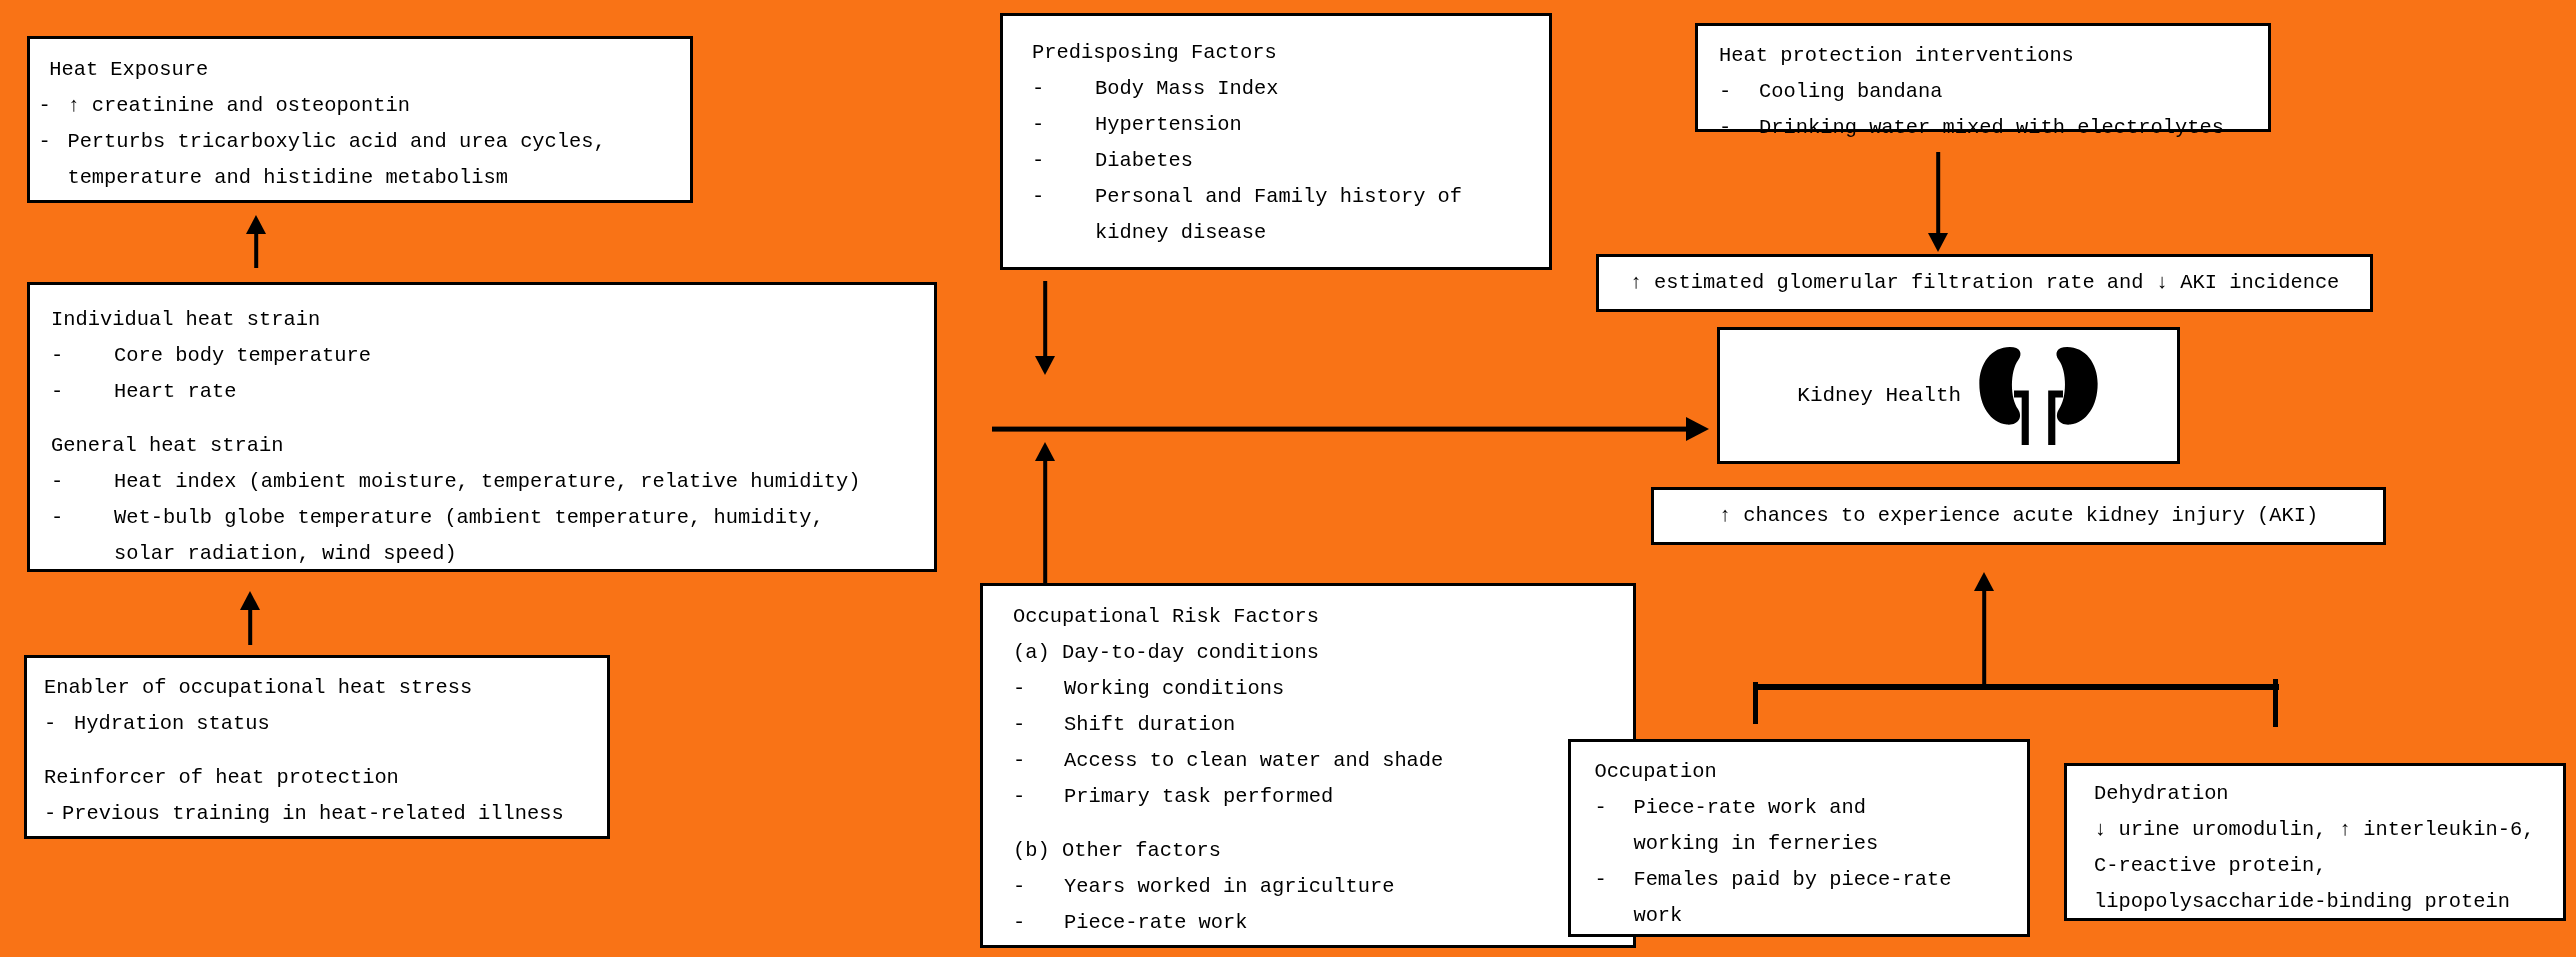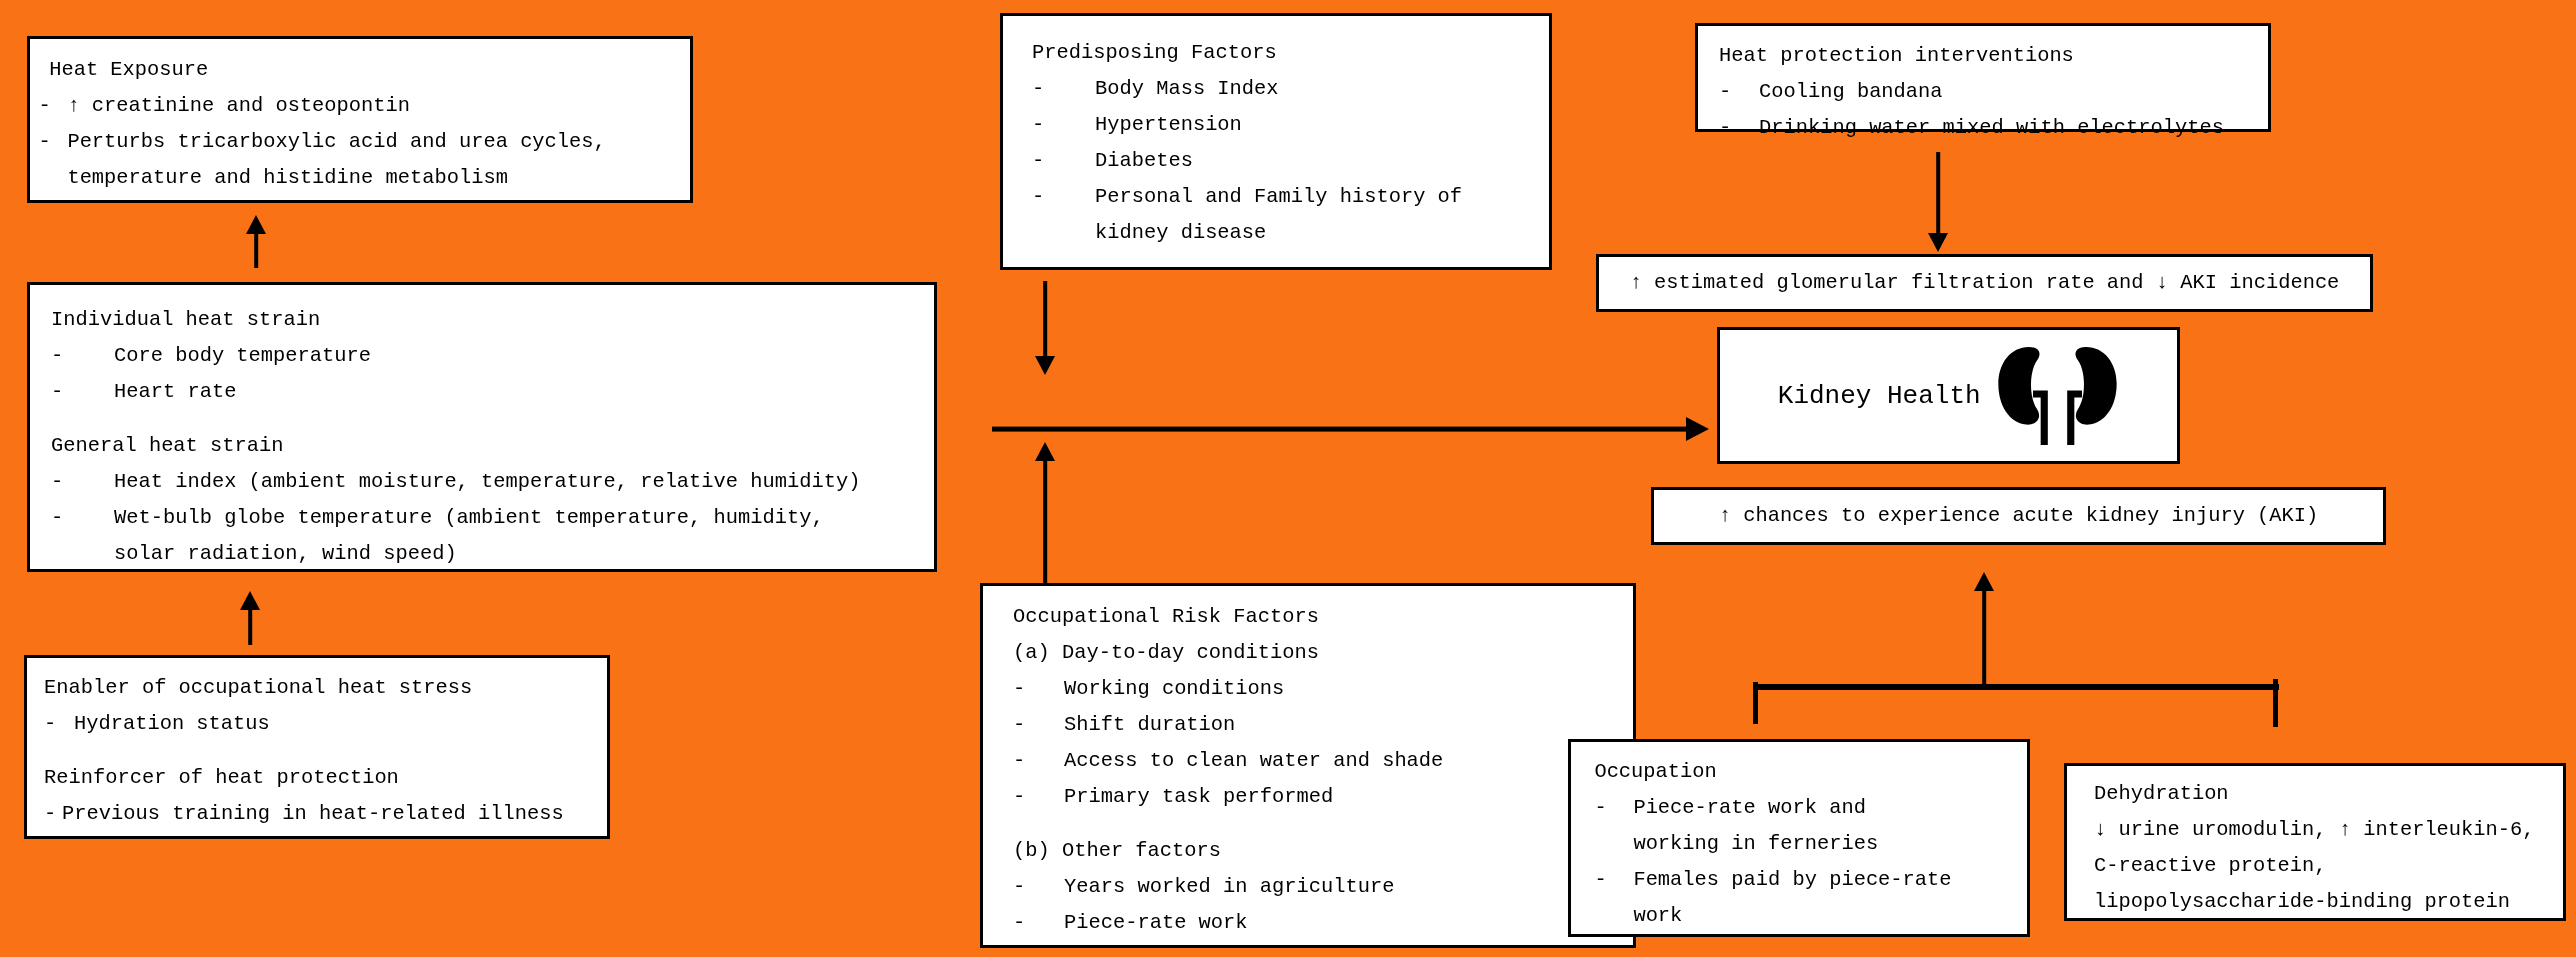--- a/index.html
+++ b/index.html
@@ -38,21 +38,21 @@
   .arrow .head{position:absolute;left:50%;transform:translateX(-50%);width:0;height:0;}
   .arrow.up .head{top:0;border-left:10.2px solid transparent;border-right:10.2px solid transparent;border-bottom:19px solid #000;}
   .arrow.up .line{top:17px;bottom:0;}
   .arrow.down .head{bottom:0;border-left:10.2px solid transparent;border-right:10.2px solid transparent;border-top:19px solid #000;}
   .arrow.down .line{bottom:17px;top:0;}
   .harrow{position:absolute;height:26px;}
   .harrow .line{position:absolute;top:50%;transform:translateY(-50%);left:0;right:20.4px;height:4.8px;background:#000;}
   .harrow .head{position:absolute;right:0;top:50%;transform:translateY(-50%);width:0;height:0;border-top:12.6px solid transparent;border-bottom:12.6px solid transparent;border-left:23px solid #000;}
   .bar{position:absolute;background:#000;}
   .kidneybox{display:flex;align-items:center;justify-content:center;gap:15.6px;}
-  .kidneybox .klabel{font-size:26px;line-height:1;}
+  .kidneybox .klabel{font-size:21px;line-height:1;}
 </style>
 </head>
 <body>
 
 <div class="canvas">
 
   <div class="dbox ind-48" style="left:27px;top:36px;width:666px;height:167px;padding:13px 14.4px 0 8.4px;">
     <div class="btitle" style="margin-left:10.8px;">Heat Exposure</div>
     <div>
         <div class="bullet">

